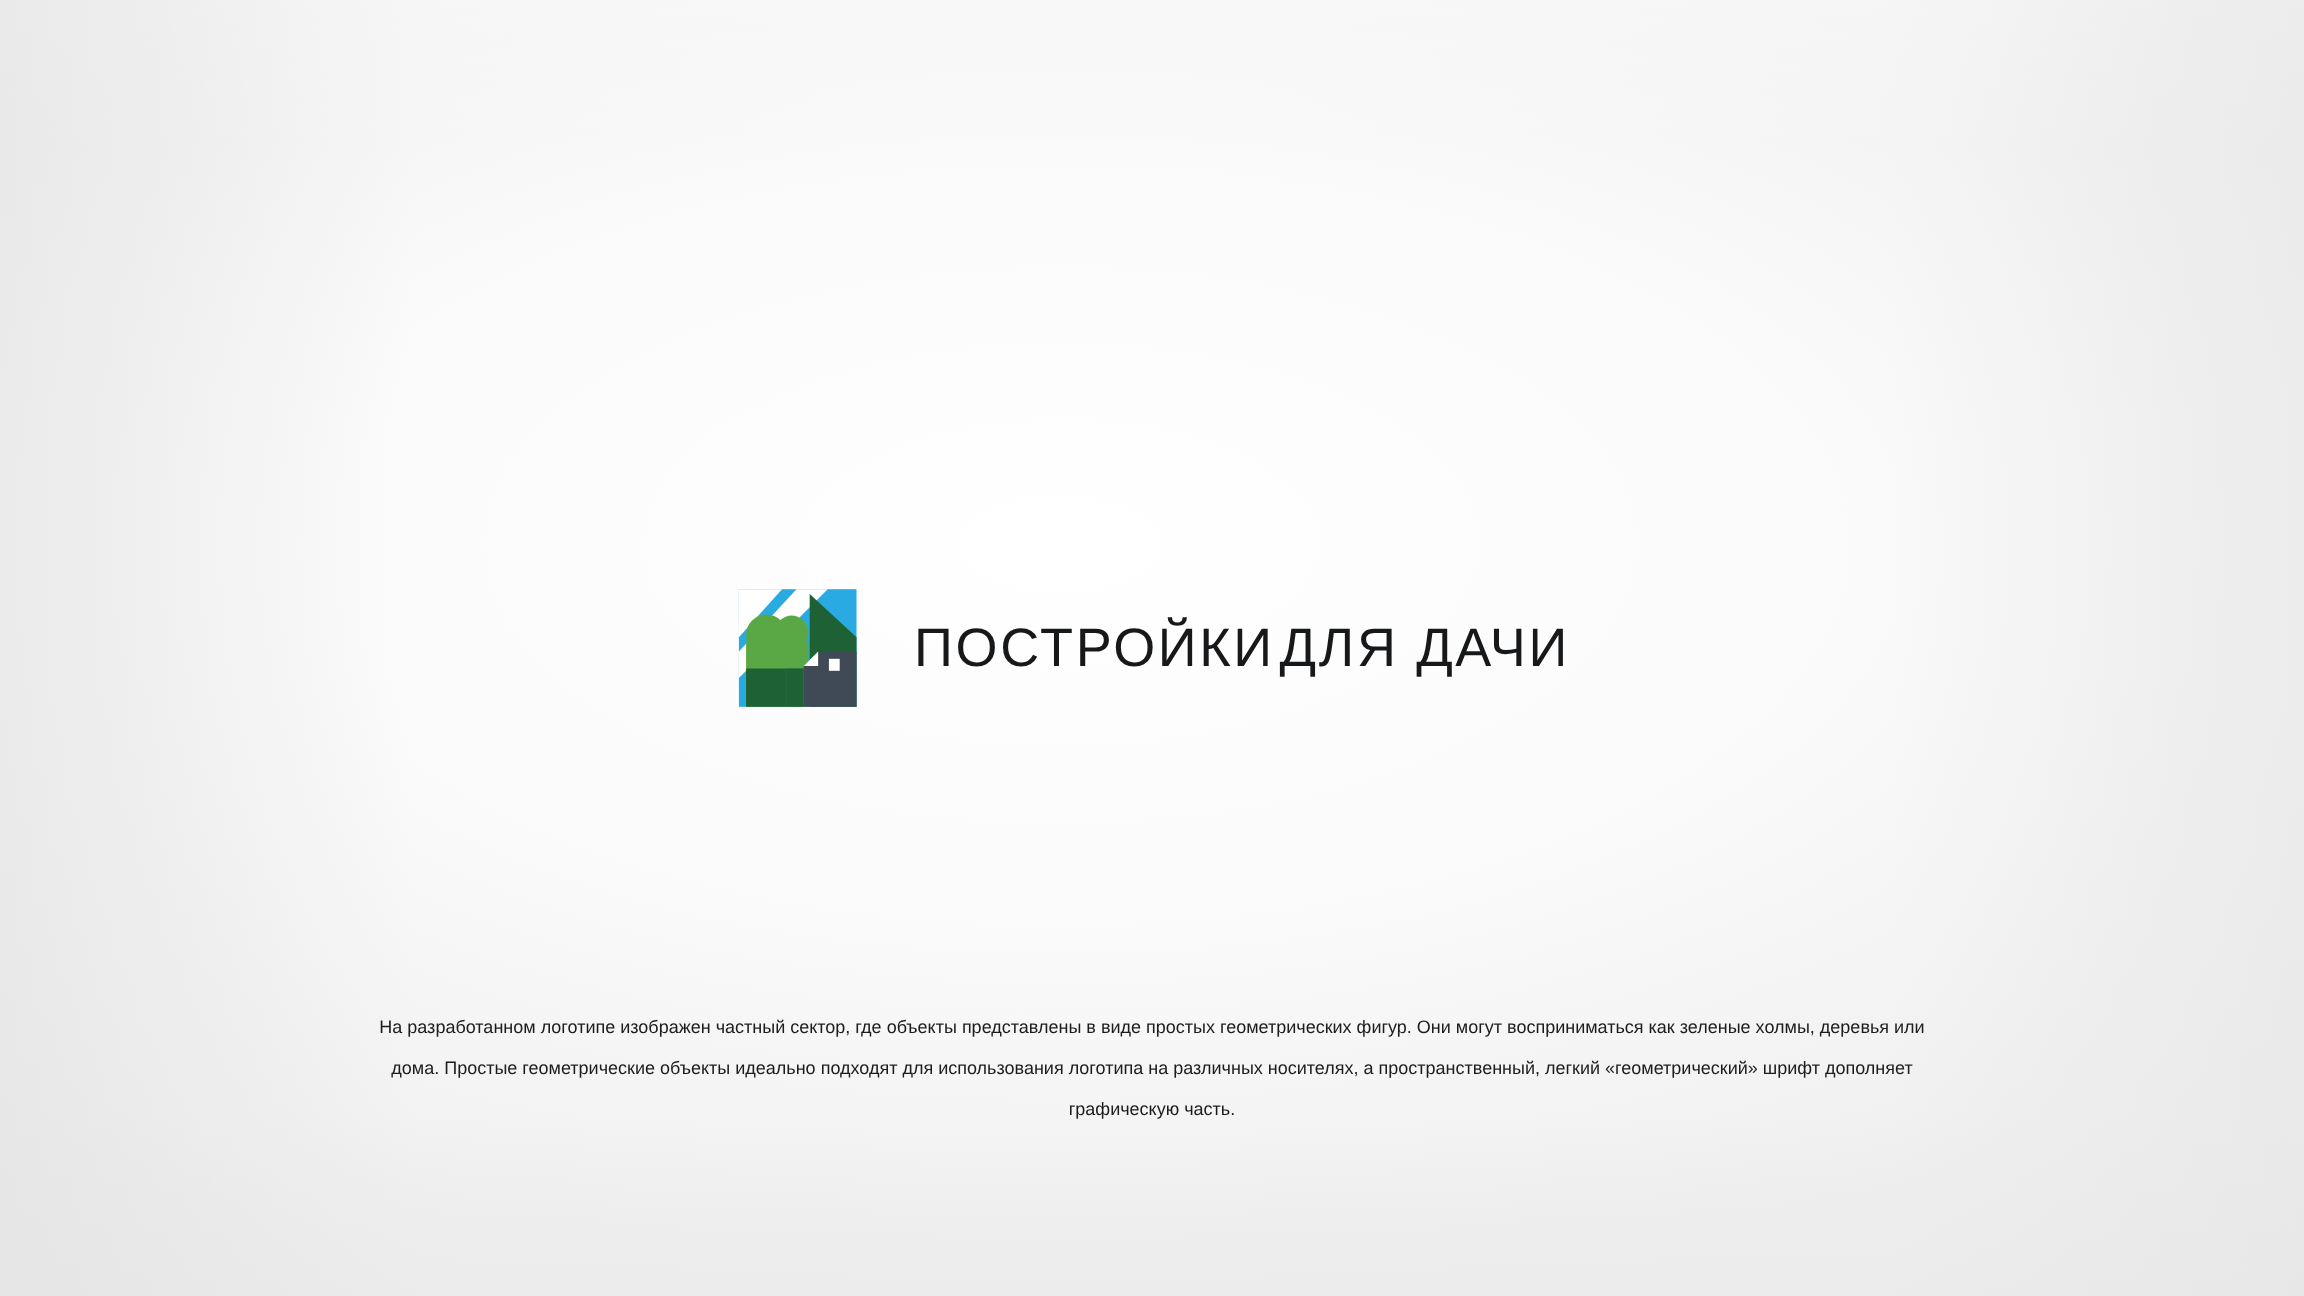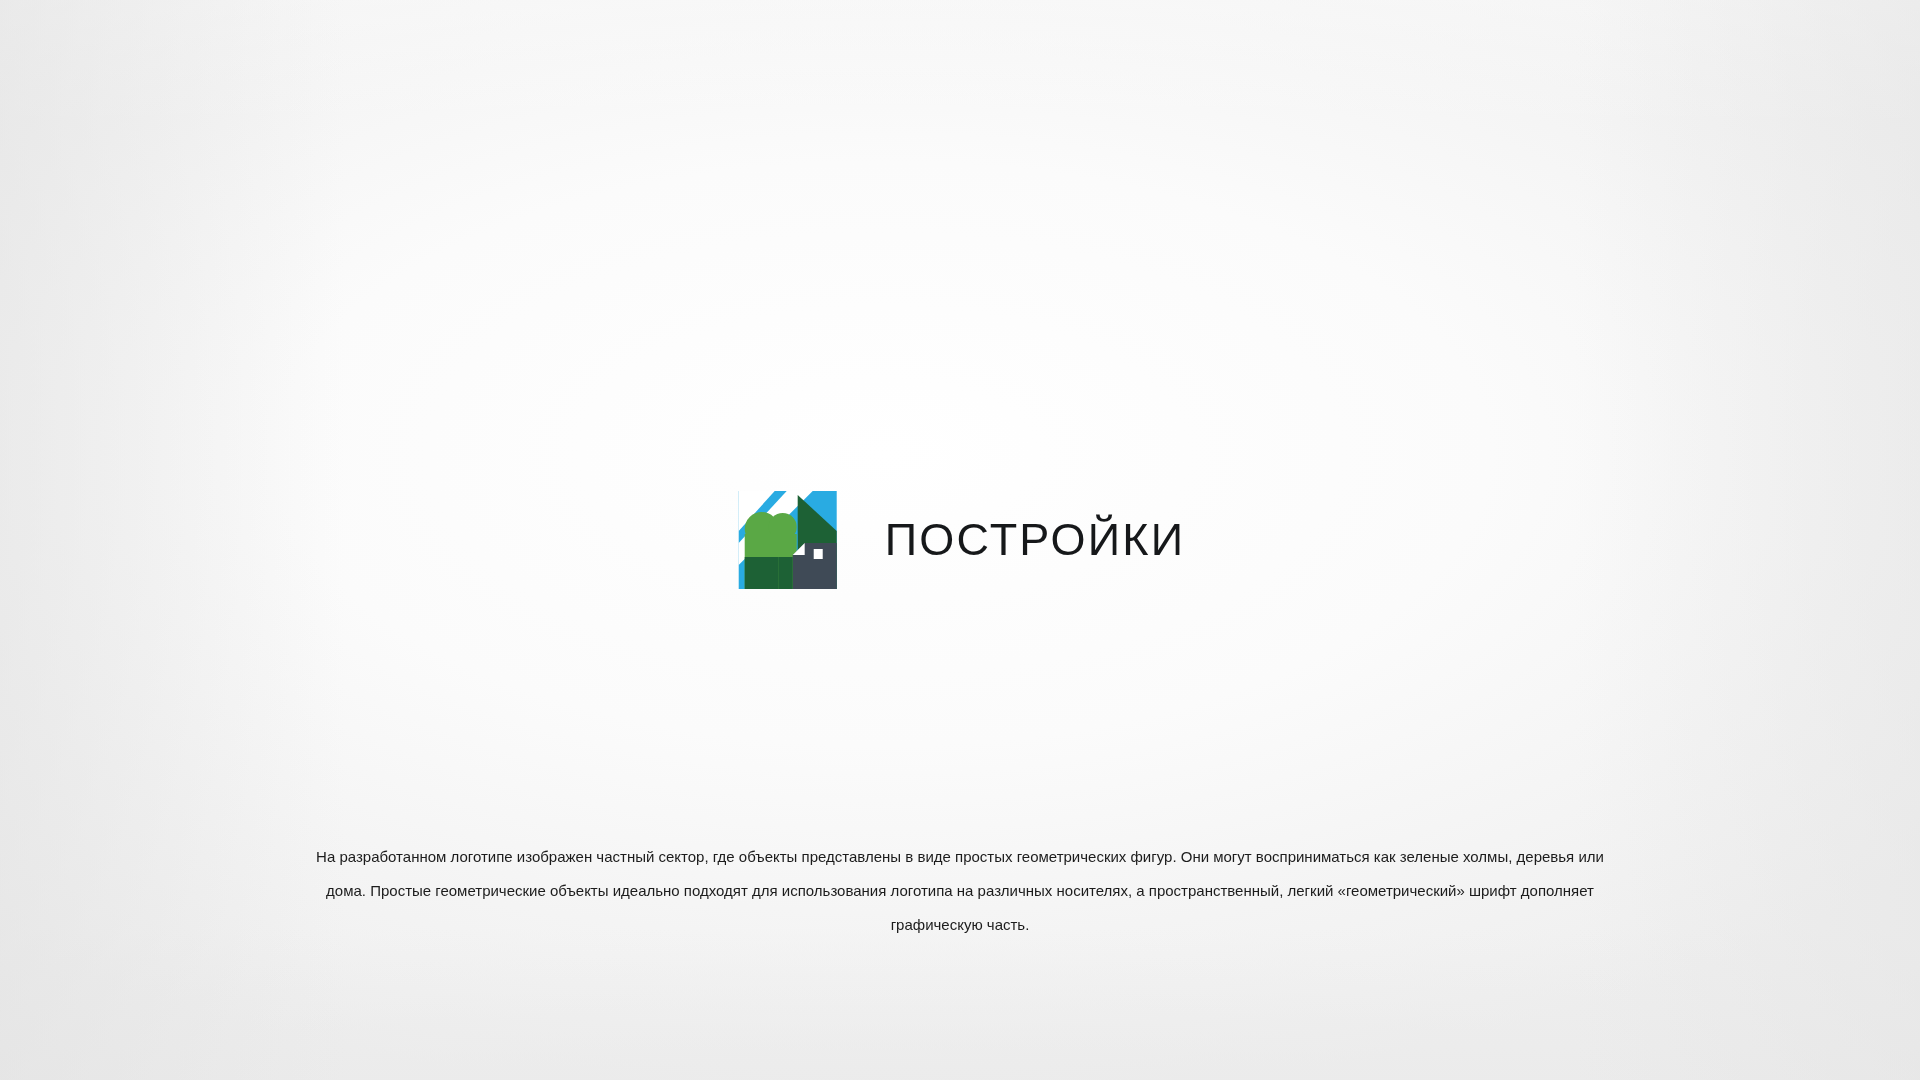--- a/index.html
+++ b/index.html
@@ -106,20 +106,21 @@
 
       <polygon points="70,56 102,56 102,102 58,102 58,68" fill="#3f4a56"></polygon>
       <polygon points="58,68 70,56 70,68" fill="#ffffff"></polygon>
       <rect x="79" y="62" width="9" height="10" fill="#ffffff"></rect>
 
       <rect x="44" y="70" width="14" height="32" fill="#1d6135"></rect>
     </svg>
 
     <div class="logo-wordmark">
       <div class="logo-line">ПОСТРОЙКИ</div>
+      <div class="logo-line">ДЛЯ ДАЧИ</div>
     </div>
 
   </div>
 
   <div class="description">
     <span>На разработанном логотипе изображен частный сектор, где объекты представлены в виде простых</span>
     <span>геометрических фигур. Они могут восприниматься как зеленые холмы, деревья или дома. Простые</span>
     <span>геометрические объекты идеально подходят для использования логотипа на различных носителях,</span>
     <span>а пространственный, легкий «геометрический» шрифт дополняет графическую часть.</span>
   </div>

